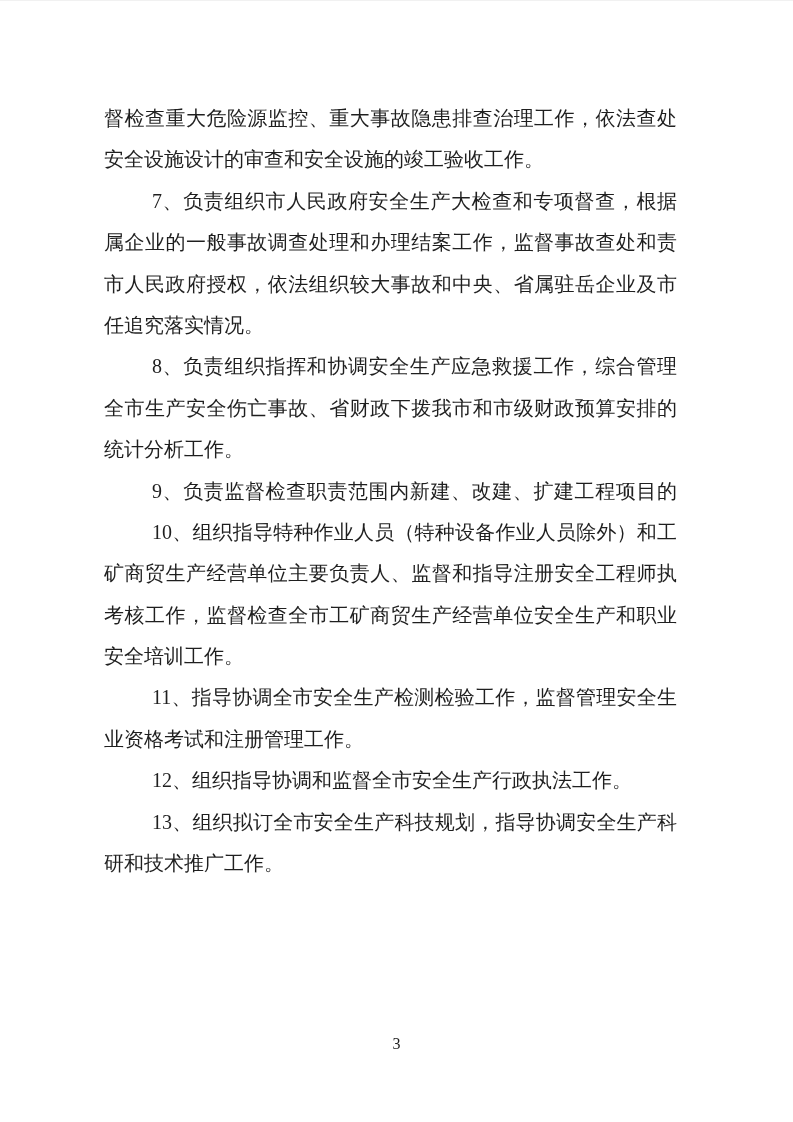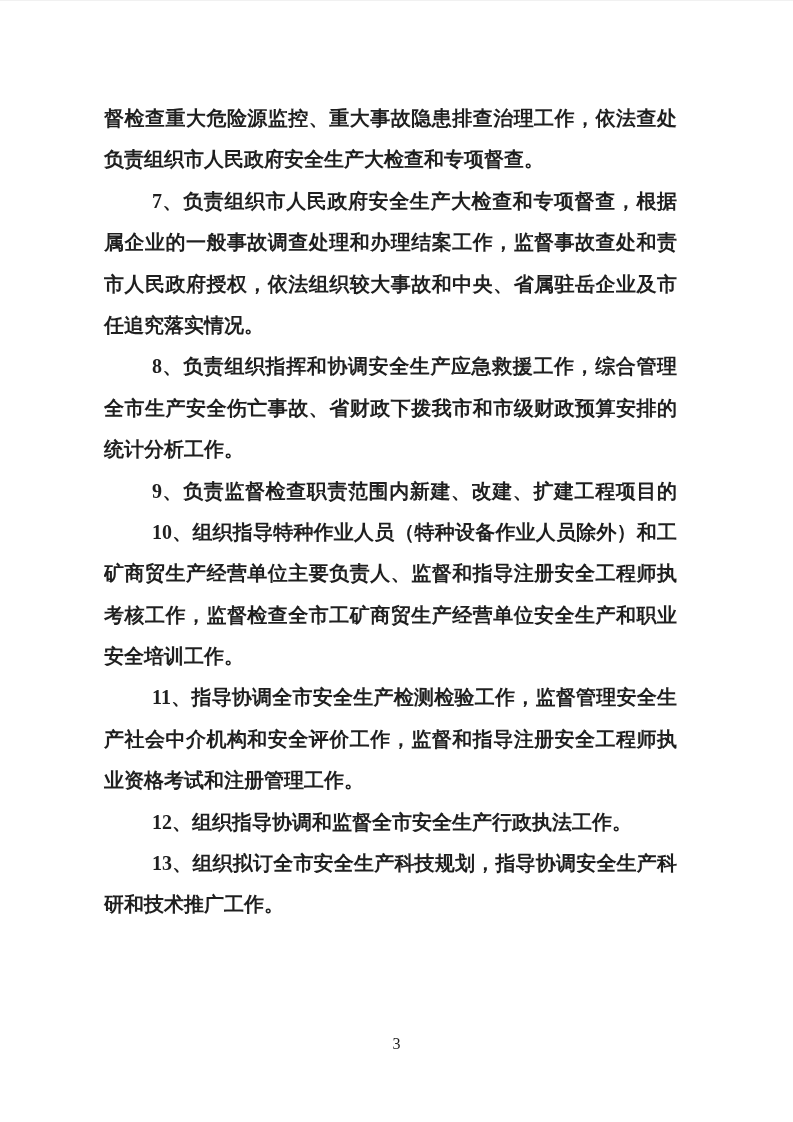--- a/index.html
+++ b/index.html
@@ -16,21 +16,20 @@
     box-sizing: border-box;
     border-top: 1px solid #f1f1f1; 
     font-family: "Liberation Serif", "DejaVu Serif", serif;
     color: #1f1f1f;
   }
   .doc-body {
     position: absolute;
     left: 104px;
     top: 97px;
     width: 573px;
-    font-weight: bold;
   }
   .line {
     font-size: 20px;
     height: 41.4px;
     line-height: 41.4px;
     white-space: nowrap;
     -webkit-font-smoothing: antialiased;
   }
   
   .line.full {
@@ -54,34 +53,33 @@
     line-height: 20px;
     color: #1f1f1f;
   }
 </style>
 </head>
 <body>
 
 <div class="page">
   <div class="doc-body" id="doc-body">
       <div class="line full">督检查重大危险源监控、重大事故隐患排查治理工作，依法查处</div>
-      <div class="line">负责组织市人民政府安全生产大检查和专项督查。</div>
+      <div class="line">安全设施设计的审查和安全设施的竣工验收工作。</div>
       <div class="line full indent">7、负责组织市人民政府安全生产大检查和专项督查，根据</div>
       <div class="line full">属企业的一般事故调查处理和办理结案工作，监督事故查处和责</div>
       <div class="line full">市人民政府授权，依法组织较大事故和中央、省属驻岳企业及市</div>
       <div class="line">任追究落实情况。</div>
       <div class="line full indent">8、负责组织指挥和协调安全生产应急救援工作，综合管理</div>
       <div class="line full">全市生产安全伤亡事故、省财政下拨我市和市级财政预算安排的</div>
       <div class="line">统计分析工作。</div>
       <div class="line full indent">9、负责监督检查职责范围内新建、改建、扩建工程项目的</div>
       <div class="line full indent">10、组织指导特种作业人员（特种设备作业人员除外）和工</div>
       <div class="line full">矿商贸生产经营单位主要负责人、监督和指导注册安全工程师执</div>
       <div class="line full">考核工作，监督检查全市工矿商贸生产经营单位安全生产和职业</div>
       <div class="line">安全培训工作。</div>
       <div class="line full indent">11、指导协调全市安全生产检测检验工作，监督管理安全生</div>
-      <div class="line full">产社会中介机构和安全评价工作，监督和指导注册安全工程师执</div>
       <div class="line">业资格考试和注册管理工作。</div>
       <div class="line indent">12、组织指导协调和监督全市安全生产行政执法工作。</div>
       <div class="line full indent">13、组织拟订全市安全生产科技规划，指导协调安全生产科</div>
       <div class="line">研和技术推广工作。</div>
     </div>
   <div class="page-number">3</div>
 </div>
 
 </body></html>

